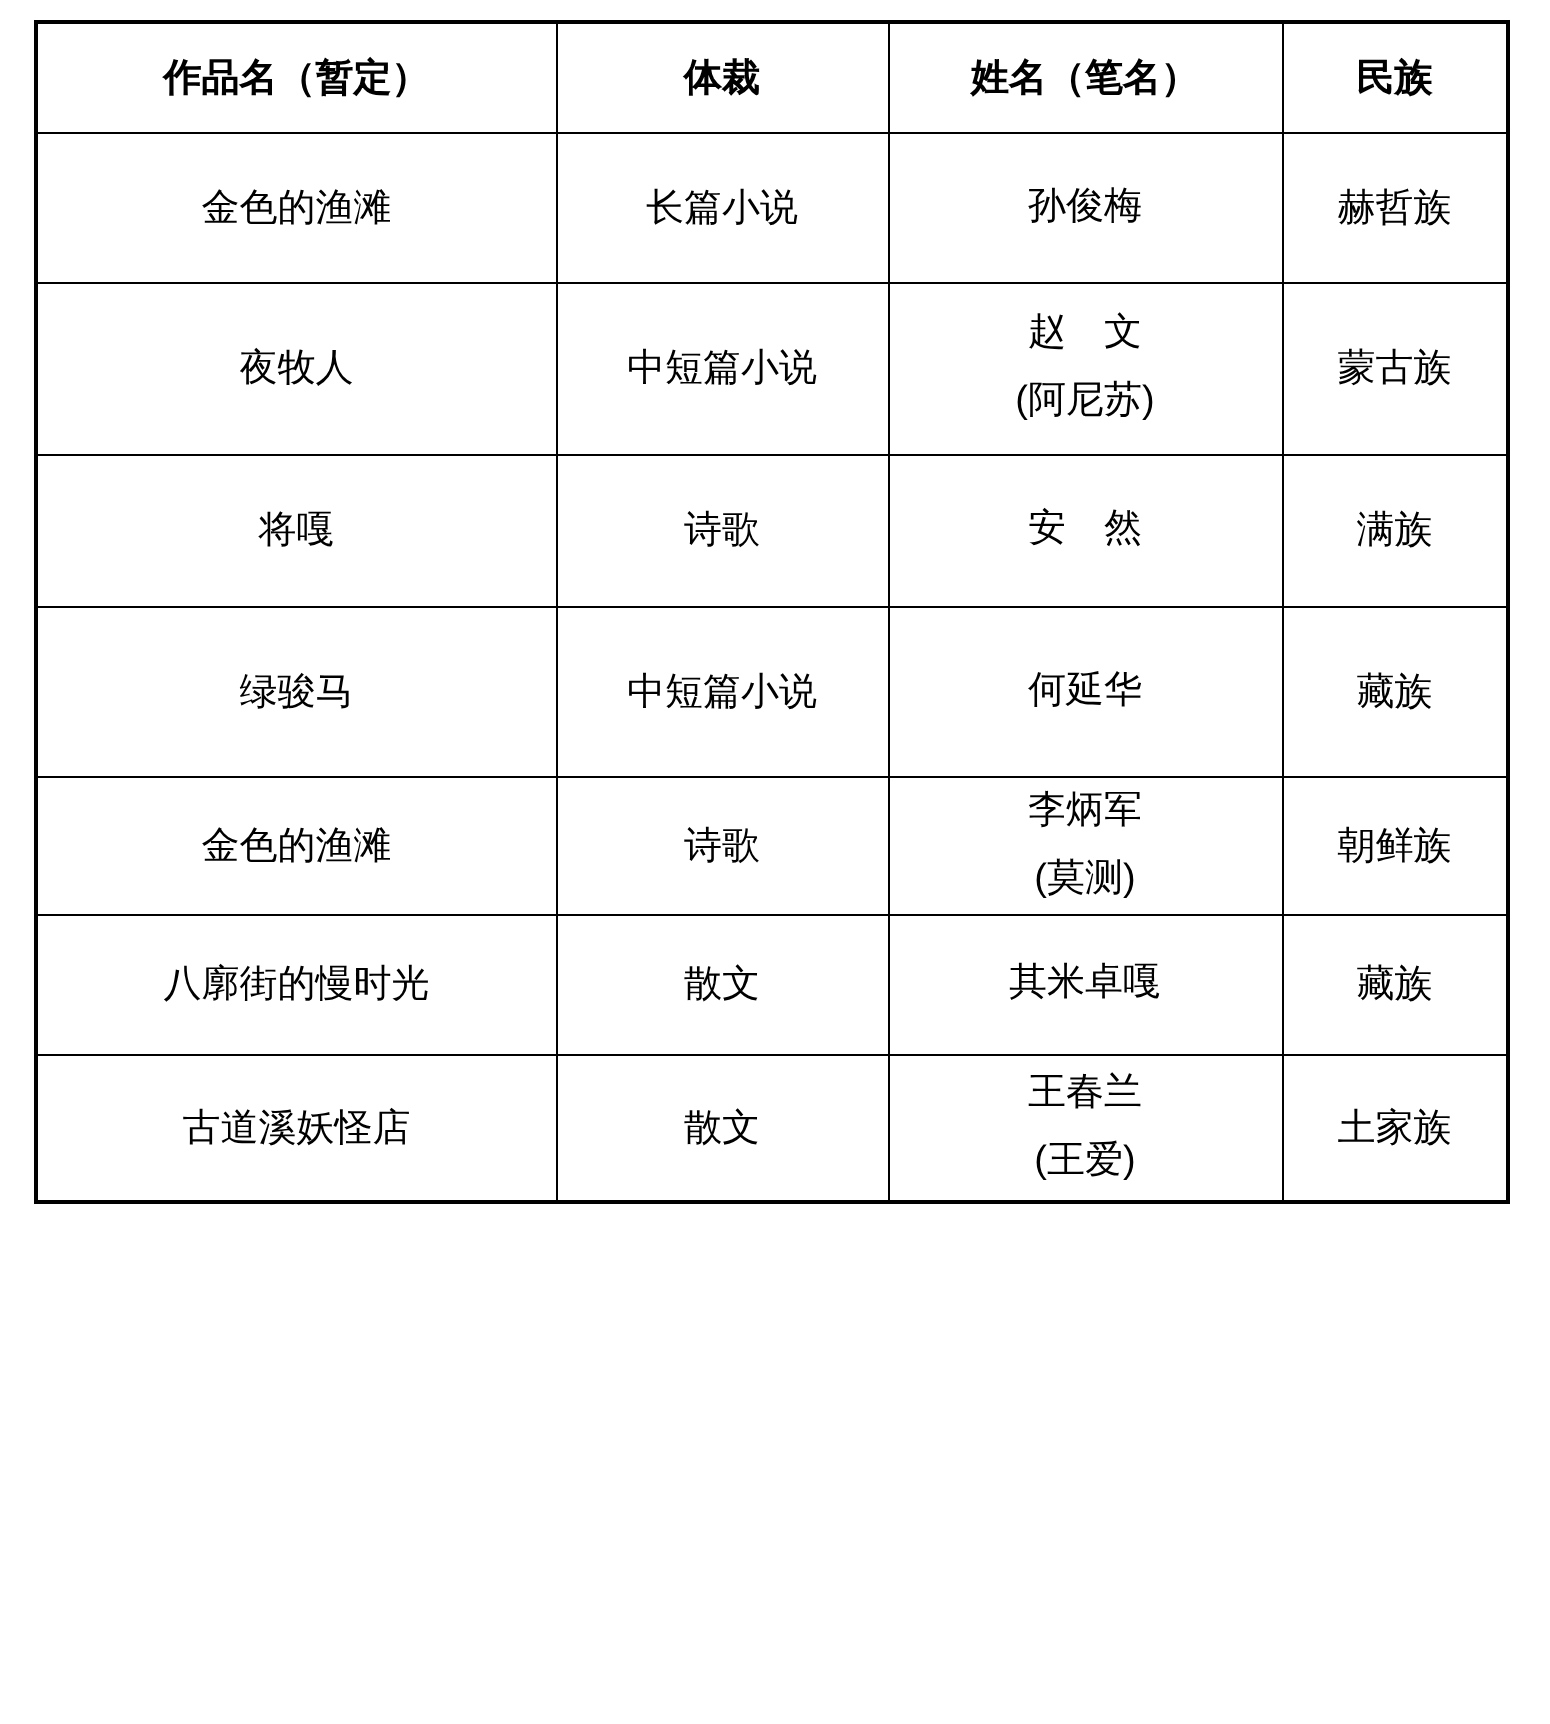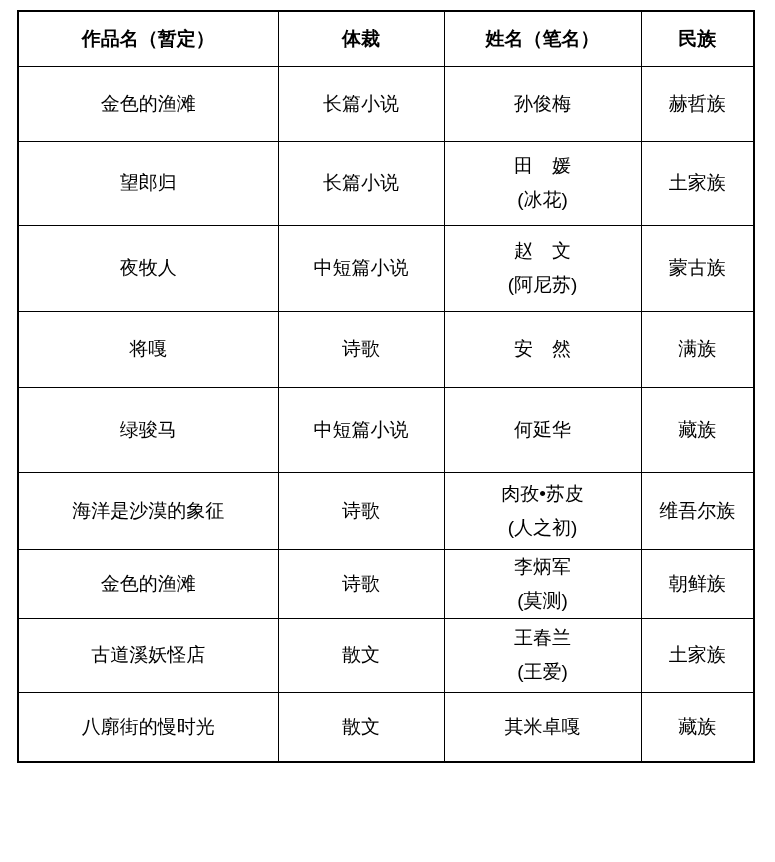--- a/index.html
+++ b/index.html
@@ -70,29 +70,20 @@
     <tbody>
       <tr style="height:75px">
         <td>金色的渔滩</td>
         <td>长篇小说</td>
         <td>
           <span class="nm">孙俊梅</span>
 
         </td>
         <td>赫哲族</td>
       </tr>
-      <tr style="height:84px">
-        <td>望郎归</td>
-        <td>长篇小说</td>
-        <td>
-          <span class="nm">田　媛</span>
-          <span class="pen">(冰花)</span>
-        </td>
-        <td>土家族</td>
-      </tr>
       <tr style="height:86px">
         <td>夜牧人</td>
         <td>中短篇小说</td>
         <td>
           <span class="nm">赵　文</span>
           <span class="pen">(阿尼苏)</span>
         </td>
         <td>蒙古族</td>
       </tr>
       <tr style="height:76px">
@@ -106,51 +97,42 @@
       </tr>
       <tr style="height:85px">
         <td>绿骏马</td>
         <td>中短篇小说</td>
         <td>
           <span class="nm">何延华</span>
 
         </td>
         <td>藏族</td>
       </tr>
-      <tr style="height:77px">
-        <td>海洋是沙漠的象征</td>
-        <td>诗歌</td>
-        <td>
-          <span class="nm">肉孜•苏皮</span>
-          <span class="pen">(人之初)</span>
-        </td>
-        <td>维吾尔族</td>
-      </tr>
       <tr style="height:69px">
         <td>金色的渔滩</td>
         <td>诗歌</td>
         <td>
           <span class="nm">李炳军</span>
           <span class="pen">(莫测)</span>
         </td>
         <td>朝鲜族</td>
+      </tr>
+      <tr style="height:70px">
+        <td>八廓街的慢时光</td>
+        <td>散文</td>
+        <td>
+          <span class="nm">其米卓嘎</span>
+
+        </td>
+        <td>藏族</td>
       </tr>
       <tr style="height:74px">
         <td>古道溪妖怪店</td>
         <td>散文</td>
         <td>
           <span class="nm">王春兰</span>
           <span class="pen">(王爱)</span>
         </td>
         <td>土家族</td>
       </tr>
-      <tr style="height:70px">
-        <td>八廓街的慢时光</td>
-        <td>散文</td>
-        <td>
-          <span class="nm">其米卓嘎</span>
-
-        </td>
-        <td>藏族</td>
-      </tr>
     </tbody>
   </table>
 </div>
 
 </body></html>

